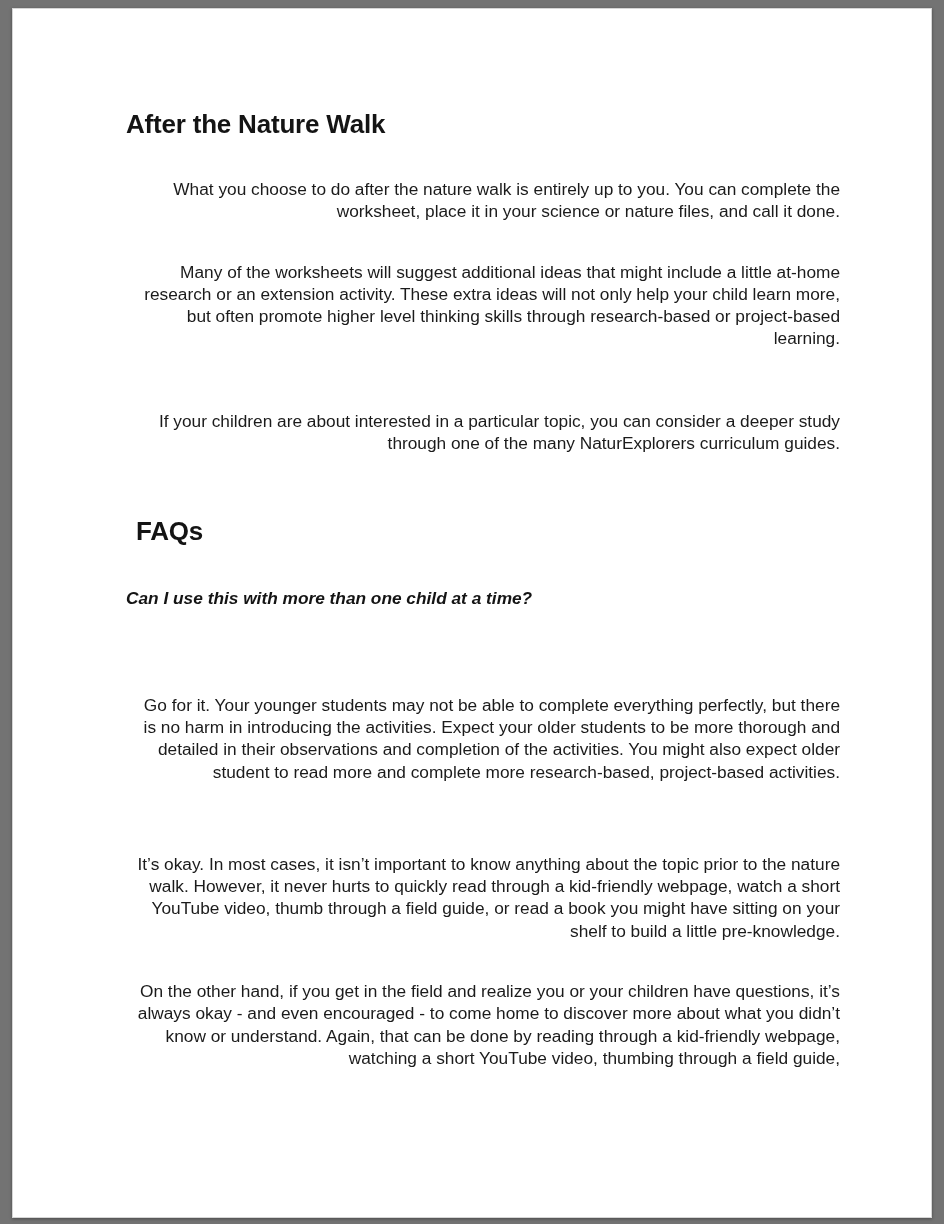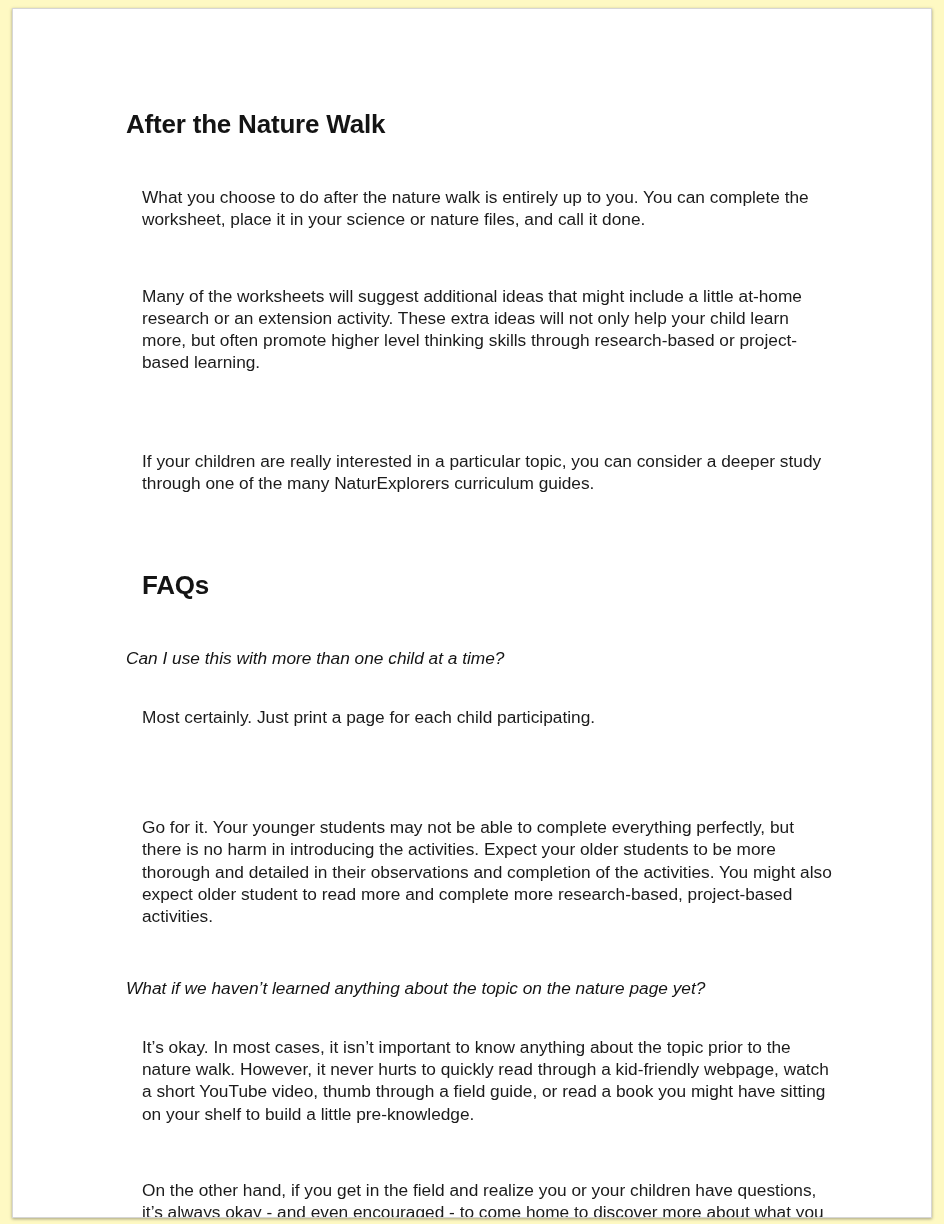--- a/index.html
+++ b/index.html
@@ -12,21 +12,21 @@
     background: #e8e8e8;
     font-family: "Liberation Sans", sans-serif;
     overflow: hidden;
   }
   .page-wrap {
     position: relative;
     width: 944px;
     height: 1224px;
     box-sizing: border-box;
     padding: 8px 12px 0 12px;
-    background: #fef9c3;
+    background: #737373;
   }
   .page {
     position: relative;
     width: 920px;
     height: 1210px;
     background: #ffffff;
     box-sizing: border-box;
     box-shadow: 0 1px 3px rgba(0,0,0,0.35);
     border: 1px solid #d6d6d6;
     overflow: hidden;
@@ -41,34 +41,34 @@
     font-size: 26px;
     font-weight: bold;
     color: #141414;
     margin: 0 0 0 0;
     letter-spacing: -0.2px;
   }
   h2.doc-h {
     font-size: 26px;
     font-weight: bold;
     color: #141414;
-    margin: 16px;
+    margin: 10px;
     letter-spacing: -0.2px;
   }
   p.body-p {
     font-size: 17.3px;
     line-height: 22.3px;
     color: #1b1b1b;
-    margin: 16px;
-    text-align: left;
+    margin: 8px;
+    text-align: right;
   }
   p.q-head {
     font-size: 17.3px;
     line-height: 22.3px;
-    font-weight: normal;
+    font-weight: bold;
     font-style: italic;
     color: #141414;
     margin: 0;
   }
   .sp-30 { height: 30px; }
   .sp-22 { height: 22px; }
   .sp-44 { height: 44px; }
   .sp-36 { height: 36px; }
   .sp-34 { height: 34px; }
   .sp-20 { height: 20px; }
@@ -84,36 +84,34 @@
 
       <div class="sp-30"></div>
       <p class="body-p">What you choose to do after the nature walk is entirely up to you. You can complete the worksheet, place it in your science or nature files, and call it done.</p>
 
       <div class="sp-22"></div>
       <p class="body-p">Many of the worksheets will suggest additional ideas that might include a little at-home research or an extension activity. These extra ideas will not only help your child learn more, but often promote higher level thinking skills through research-based or project-based learning.</p>
 
       <div class="sp-22"></div>
 
       <div class="sp-22"></div>
-      <p class="body-p">If your children are really interested in a particular topic, you can consider a deeper study through one of the many NaturExplorers curriculum guides.</p>
+      <p class="body-p">If your children are about interested in a particular topic, you can consider a deeper study through one of the many NaturExplorers curriculum guides.</p>
 
       <div class="sp-44"></div>
       <h2 class="doc-h">FAQs</h2>
 
       <div class="sp-30"></div>
       <p class="q-head">Can I use this with more than one child at a time?</p>
       <div class="sp-20"></div>
-      <p class="body-p">Most certainly. Just print a page for each child participating.</p>
 
       <div class="sp-36"></div>
       <div class="sp-20"></div>
       <p class="body-p">Go for it. Your younger students may not be able to complete everything perfectly, but there is no harm in introducing the activities. Expect your older students to be more thorough and detailed in their observations and completion of the activities. You might also expect older student to read more and complete more research-based, project-based activities.</p>
 
       <div class="sp-34"></div>
-      <p class="q-head">What if we haven’t learned anything about the topic on the nature page yet?</p>
       <div class="sp-20"></div>
       <p class="body-p">It’s okay. In most cases, it isn’t important to know anything about the topic prior to the nature walk. However, it never hurts to quickly read through a kid-friendly webpage, watch a short YouTube video, thumb through a field guide, or read a book you might have sitting on your shelf to build a little pre-knowledge.</p>
 
       <div class="sp-22"></div>
       <p class="body-p">On the other hand, if you get in the field and realize you or your children have questions, it’s always okay - and even encouraged - to come home to discover more about what you didn’t know or understand. Again, that can be done by reading through a kid-friendly webpage, watching a short YouTube video, thumbing through a field guide,</p>
 
     </div>
   </div>
 </div>
 

